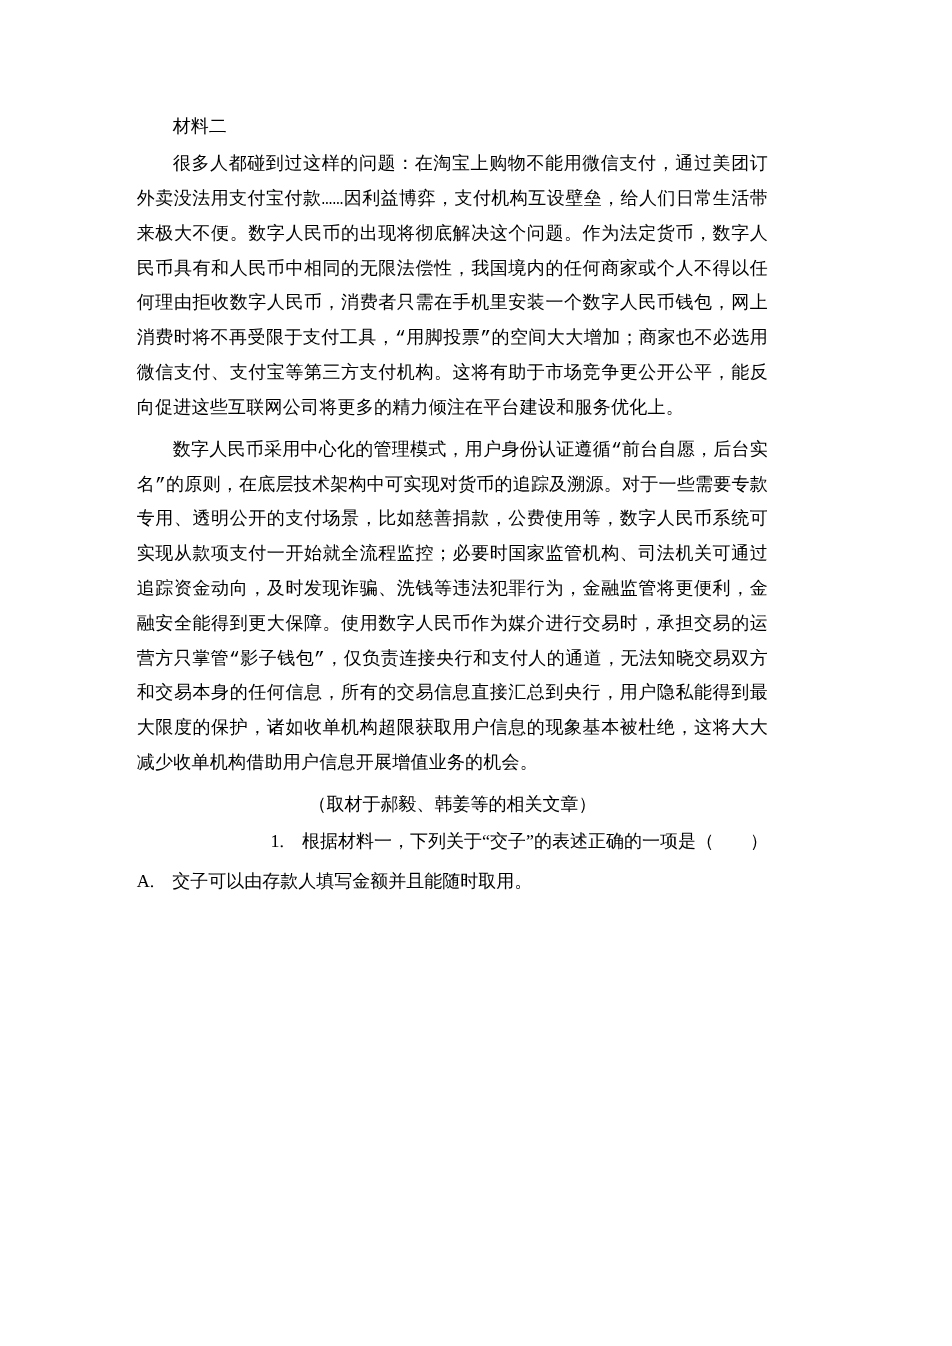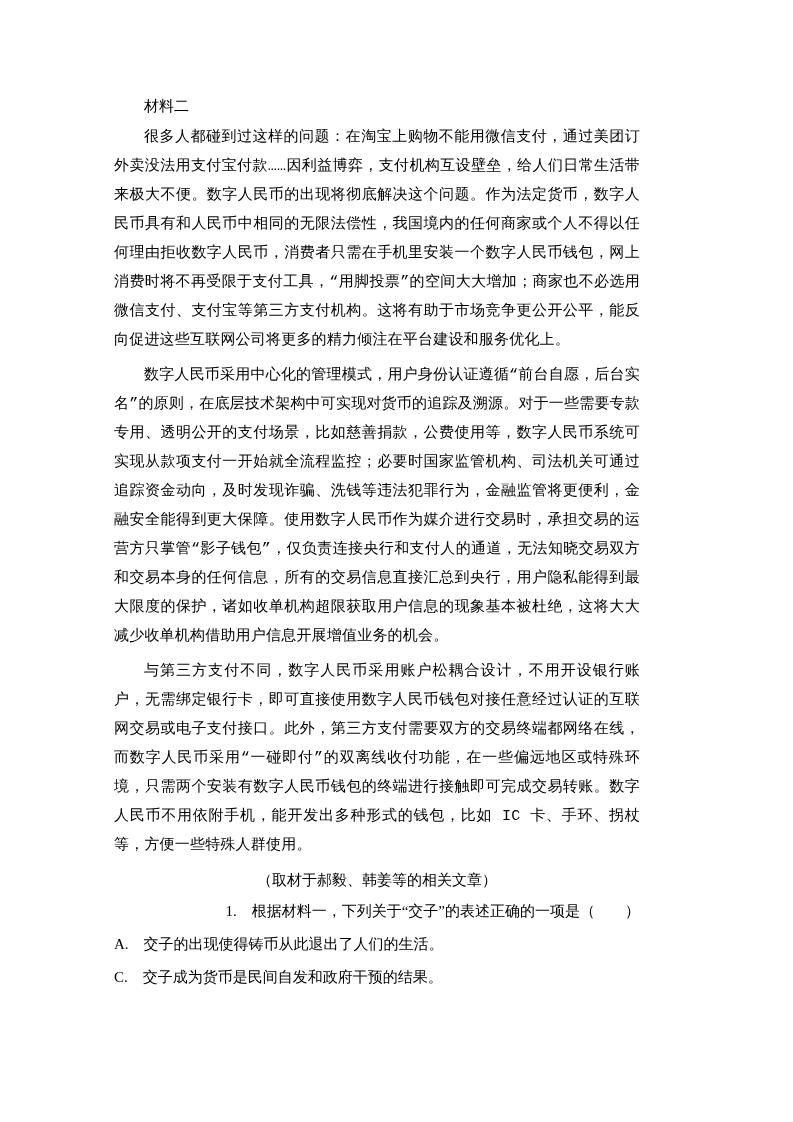--- a/index.html
+++ b/index.html
@@ -51,25 +51,23 @@
 <body>
 
 <div class="page">
 
   <p class="section-heading">材料二</p>
 
   <p class="para">很多人都碰到过这样的问题：在淘宝上购物不能用微信支付，通过美团订外卖没法用支付宝付款……因利益博弈，支付机构互设壁垒，给人们日常生活带来极大不便。数字人民币的出现将彻底解决这个问题。作为法定货币，数字人民币具有和人民币中相同的无限法偿性，我国境内的任何商家或个人不得以任何理由拒收数字人民币，消费者只需在手机里安装一个数字人民币钱包，网上消费时将不再受限于支付工具，“用脚投票”的空间大大增加；商家也不必选用微信支付、支付宝等第三方支付机构。这将有助于市场竞争更公开公平，能反向促进这些互联网公司将更多的精力倾注在平台建设和服务优化上。</p>
 
   <p class="para">数字人民币采用中心化的管理模式，用户身份认证遵循“前台自愿，后台实名”的原则，在底层技术架构中可实现对货币的追踪及溯源。对于一些需要专款专用、透明公开的支付场景，比如慈善捐款，公费使用等，数字人民币系统可实现从款项支付一开始就全流程监控；必要时国家监管机构、司法机关可通过追踪资金动向，及时发现诈骗、洗钱等违法犯罪行为，金融监管将更便利，金融安全能得到更大保障。使用数字人民币作为媒介进行交易时，承担交易的运营方只掌管“影子钱包”，仅负责连接央行和支付人的通道，无法知晓交易双方和交易本身的任何信息，所有的交易信息直接汇总到央行，用户隐私能得到最大限度的保护，诸如收单机构超限获取用户信息的现象基本被杜绝，这将大大减少收单机构借助用户信息开展增值业务的机会。</p>
 
-  <p class="para">与第三方支付不同，数字人民币采用账户松耦合设计，不用开设银行账户，无需绑定银行卡，即可直接使用数字人民币钱包对接任意经过认证的互联网交易或电子支付接口。此外，第三方支付需要双方的交易终端都网络在线，而数字人民币采用“一碰即付”的双离线收付功能，在一些偏远地区或特殊环境，只需两个安装有数字人民币钱包的终端进行接触即可完成交易转账。数字人民币不用依附手机，能开发出多种形式的钱包，比如 IC 卡、手环、拐杖等，方便一些特殊人群使用。</p>
 
 
   <p class="attribution">（取材于郝毅、韩姜等的相关文章）</p>
 
   <p class="question-stem">1.　根据材料一，下列关于“交子”的表述正确的一项是（　　）</p>
 
-  <p class="option">A.　交子的出现使得铸币从此退出了人们的生活。</p>
+  <p class="option">A.　交子可以由存款人填写金额并且能随时取用。</p>
 
 
-  <p class="option">C.　交子成为货币是民间自发和政府干预的结果。</p>
 
 </div>
 
 </body></html>

